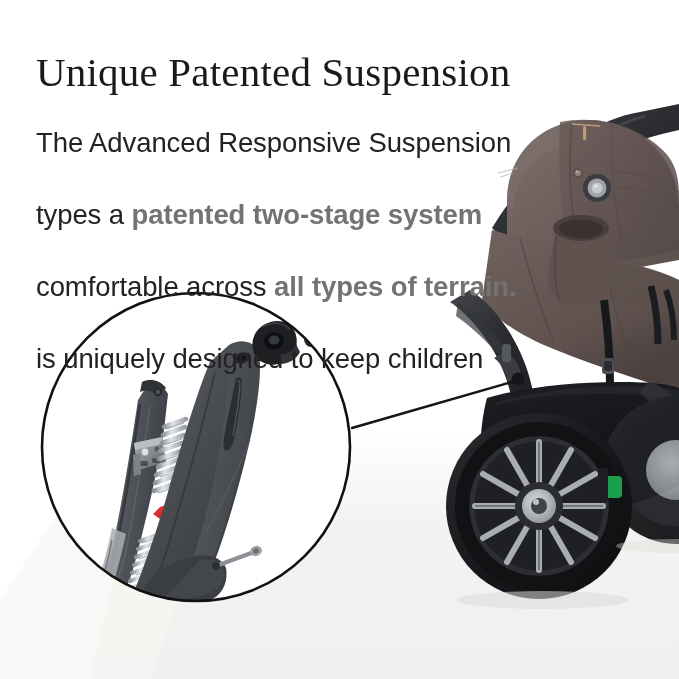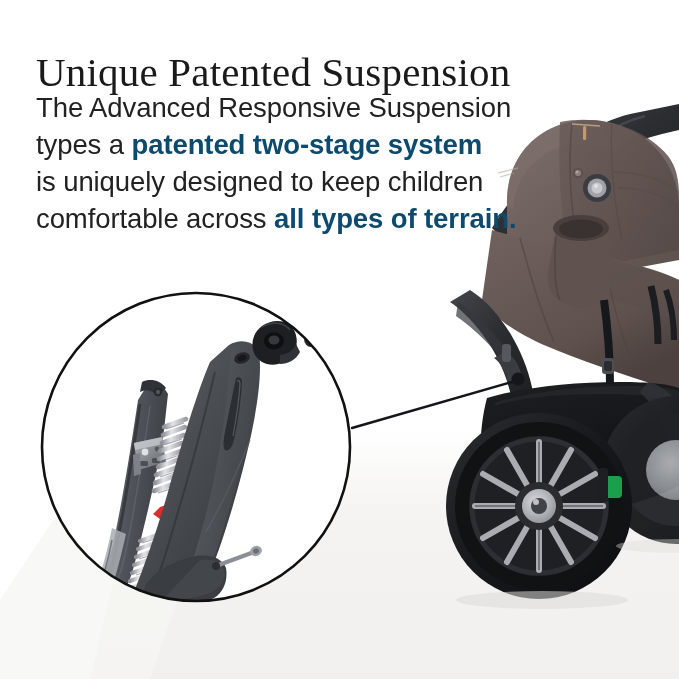--- a/index.html
+++ b/index.html
@@ -24,22 +24,22 @@
     white-space:nowrap;
   }
   .body-copy{
     position:absolute;left:36px;top:89px;width:470px;
     font-family:"Liberation Sans", sans-serif;
     font-size:27.5px;
     line-height:37px;
     color:#222222;
     letter-spacing:-0.1px;
   }
-  .body-copy b{font-weight:700;color:#0c4a6e;}
-  .body-copy .ln{display:block;white-space:nowrap;}
+  .body-copy b{font-weight:700;color:#737373;}
+  .body-copy .ln{display:block;white-space:nowrap;margin-top:35px;}
 
   
   .layer{position:absolute;left:0;top:0;width:679px;height:679px;}
 </style>
 </head>
 <body>
 
 <div id="stage">
 
   <svg class="layer" viewBox="0 0 679 679">
@@ -428,17 +428,17 @@
     </g>
 
     <circle cx="196" cy="447" r="154" fill="none" stroke="#111111" stroke-width="2.6"></circle>
   </svg>
 
   <div class="headline">Unique Patented Suspension</div>
 
   <div class="body-copy">
     <span class="ln"><span>The Advanced Responsive Suspension</span></span>
     <span class="ln"><span>types a </span><b>patented two-stage system</b></span>
+    <span class="ln"><span>comfortable across </span><b>all types of terrain.</b></span>
     <span class="ln"><span>is uniquely designed to keep children</span></span>
-    <span class="ln"><span>comfortable across </span><b>all types of terrain.</b></span>
   </div>
 
 </div>
 
 </body></html>

